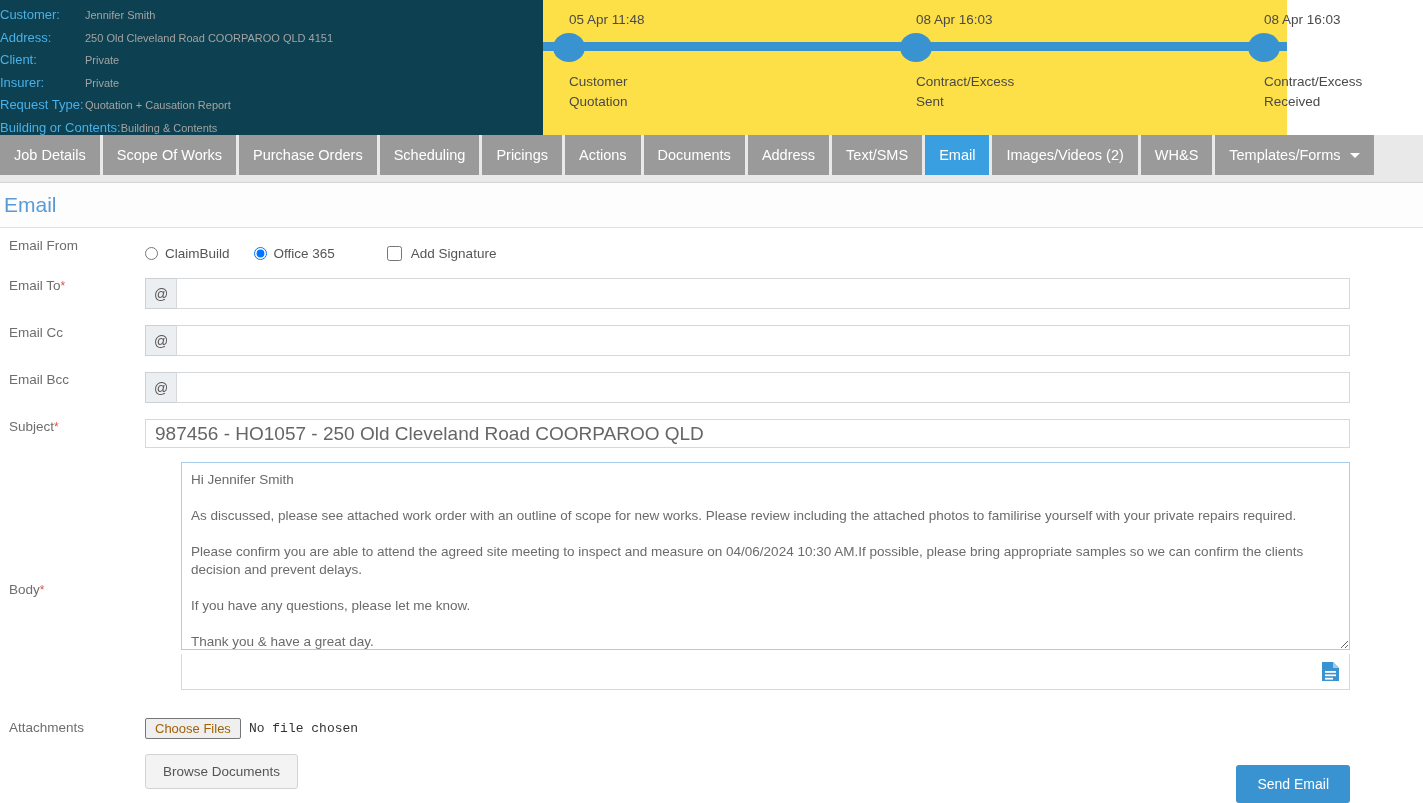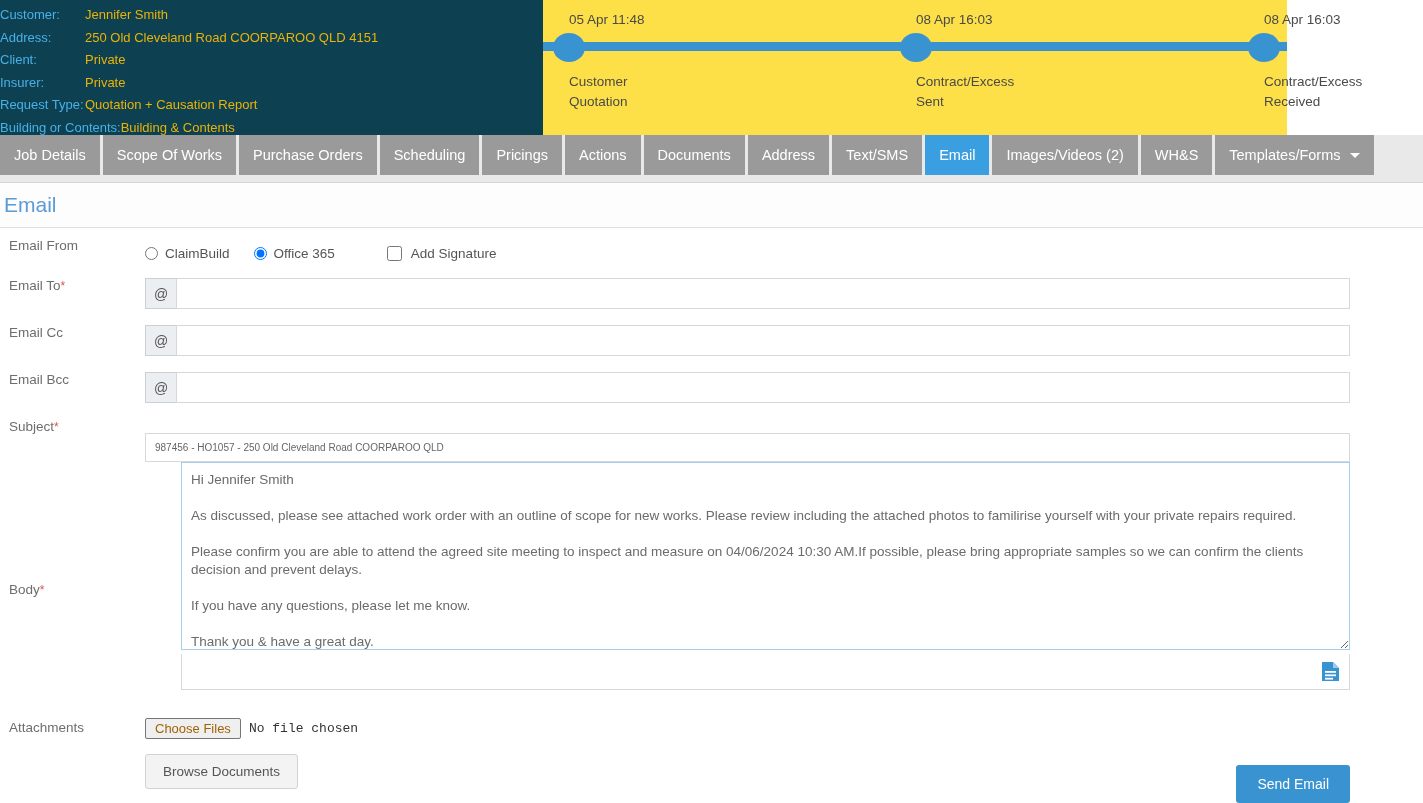--- a/index.html
+++ b/index.html
@@ -26,22 +26,22 @@
     height: 22.6px;
     padding-left: 0px;
     line-height: 22.6px;
   }
   .cust-key {
     color: #49b0e8;
     font-size: 13px;
     white-space: nowrap;
   }
   .cust-val {
-    color: #eab308;
-    font-size: 13px;
+    color: #a3a3a3;
+    font-size: 11px;
     white-space: nowrap;
   }
   .k-w { width: 85px; flex: 0 0 85px; }
   .k-auto { flex: 0 0 auto; }
 
   .timeline-panel {
     width: 744px; height: 135px;
     background: #fde047;
     position: relative;
     padding-left: 25px;
@@ -160,27 +160,26 @@
     font-size: 13.5px;
     color: #555;
     padding: 0 9px;
     font-family: "Liberation Sans", sans-serif;
     outline: none;
   }
   .subject-input {
     width: 100%;
     height: 29px;
     border: 1px solid #d5d9dc;
-    font-size: 10px;
+    font-size: 19px;
     color: #666;
     padding: 0 9px;
     font-family: "Liberation Sans", sans-serif;
     outline: none;
     background: #fff;
-    margin-top: 14px;
   }
 
   .radios { display: flex; align-items: center; height: 30px; }
   .radio-item { display: flex; align-items: center; margin-right: 24px; cursor: pointer; }
   .radio-item input, .check-item input { margin: 0 7px 0 0; cursor: pointer; }
   .radio-item span, .check-item span { font-size: 13.5px; color: #555; }
   .check-item { display: flex; align-items: center; margin-left: 28px; cursor: pointer; }
   .check-item input { width: 15px; height: 15px; margin-right: 9px; }
 
   .body-wrap { position: relative; margin-left: 36px; }

